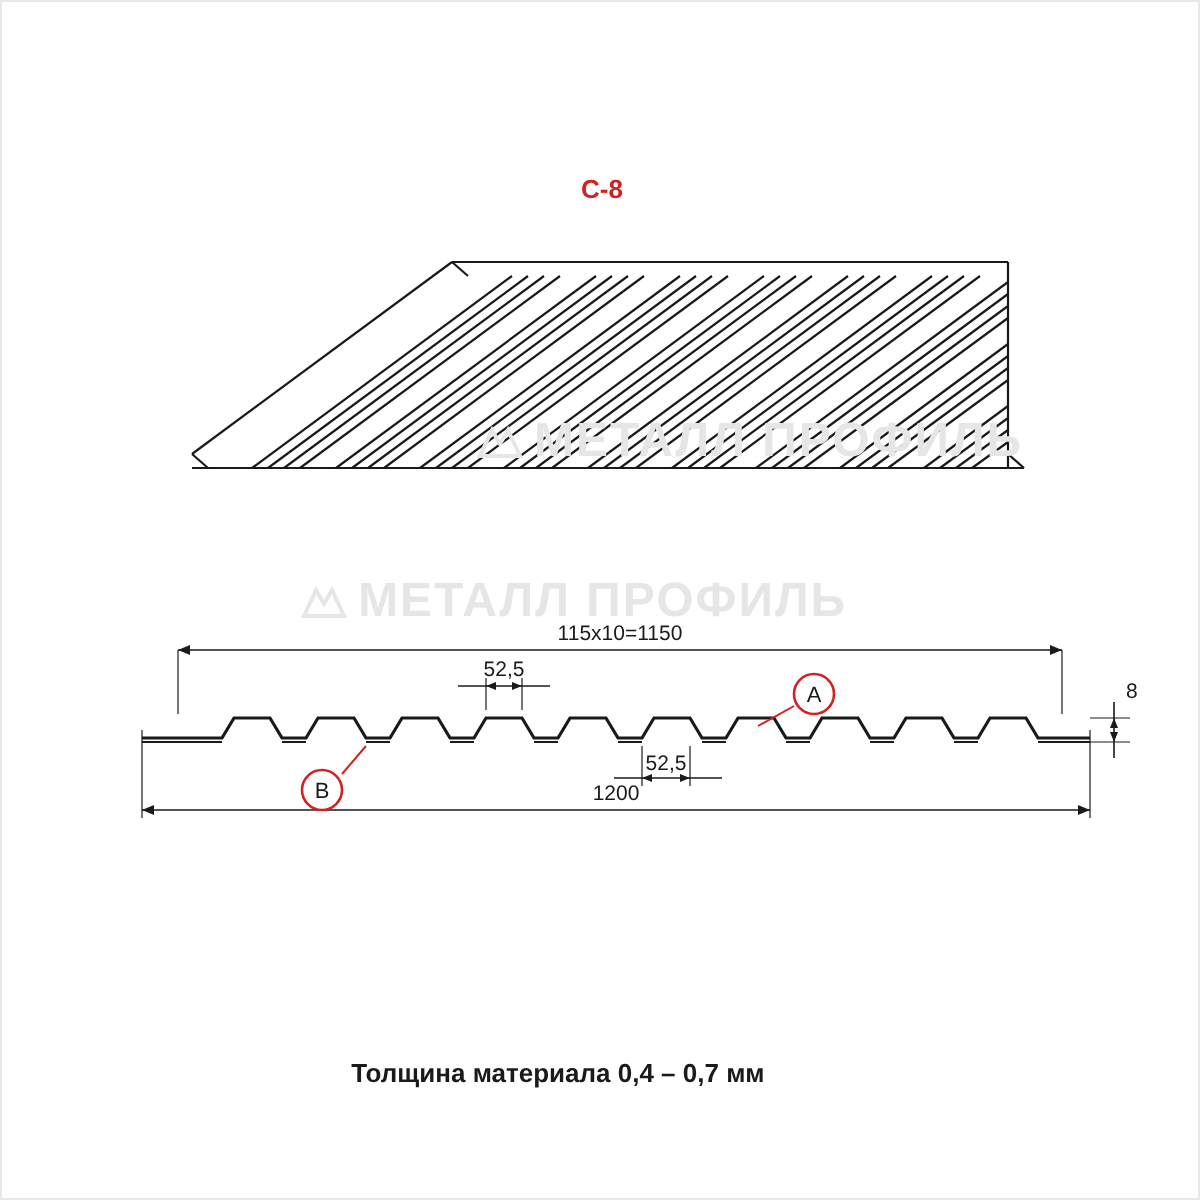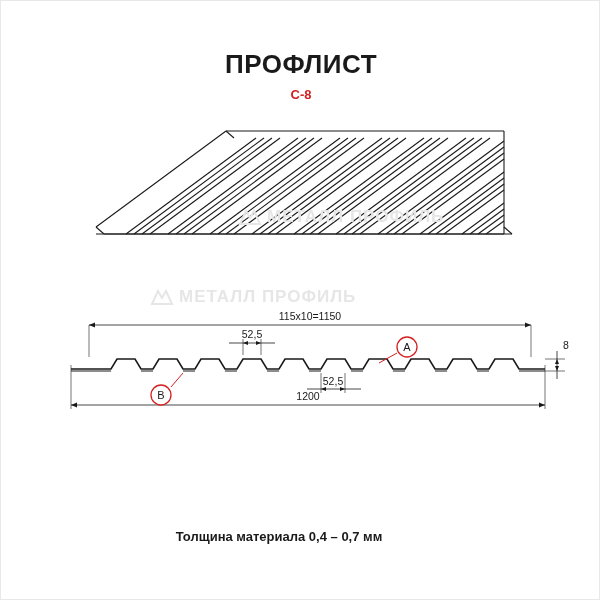--- a/index.html
+++ b/index.html
@@ -65,39 +65,38 @@
     font-size: 13px;
     font-weight: bold;
     color: #1a1a1a;
   }
   svg { display: block; overflow: visible; }
   .wm {
     position: absolute;
     font-family: "Liberation Sans", sans-serif;
     font-weight: bold;
     color: #e6e6e6;
-    font-size: 17px;
+    font-size: 24px;
     letter-spacing: 1px;
     white-space: nowrap;
     user-select: none;
   }
   .wm1 { top: 206px; left: 238px; }
   .wm2 { top: 286px; left: 150px; }
   .wm-ico {
     display: inline-block;
     vertical-align: middle;
     margin-right: 6px;
   }
 </style>
 </head>
 <body>
 
 <div class="page">
 
-  <div class="title">ПРОФЛИСТ</div>
   <div class="subtitle">С-8</div>
 
   <div class="iso-wrap">
     <svg width="490" height="150" viewBox="0 0 490 150">
       <g fill="none" stroke="#1a1a1a" stroke-width="1.1" stroke-linejoin="round">
 
         <path d="M 40 118 L 170 22"></path>
         <path d="M 40 118 L 48 125"></path>
 
         <path d="M 40 125 L 448 125"></path>

